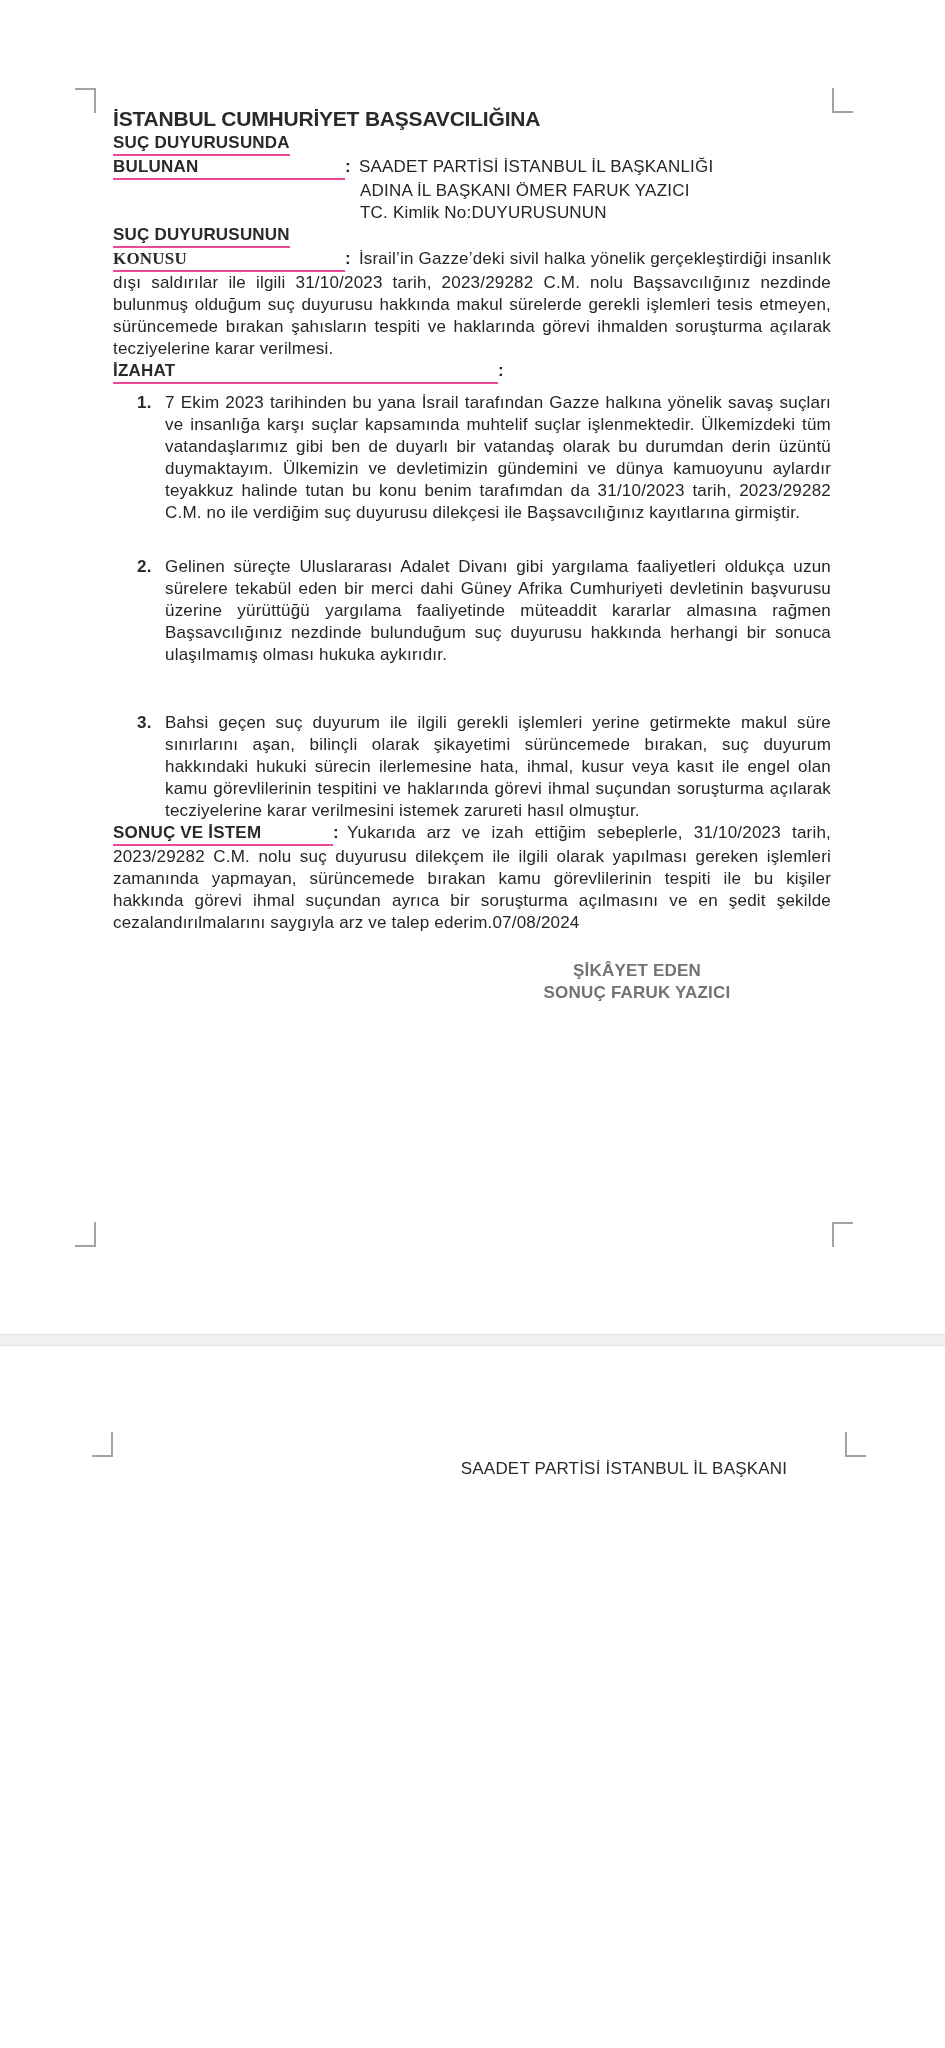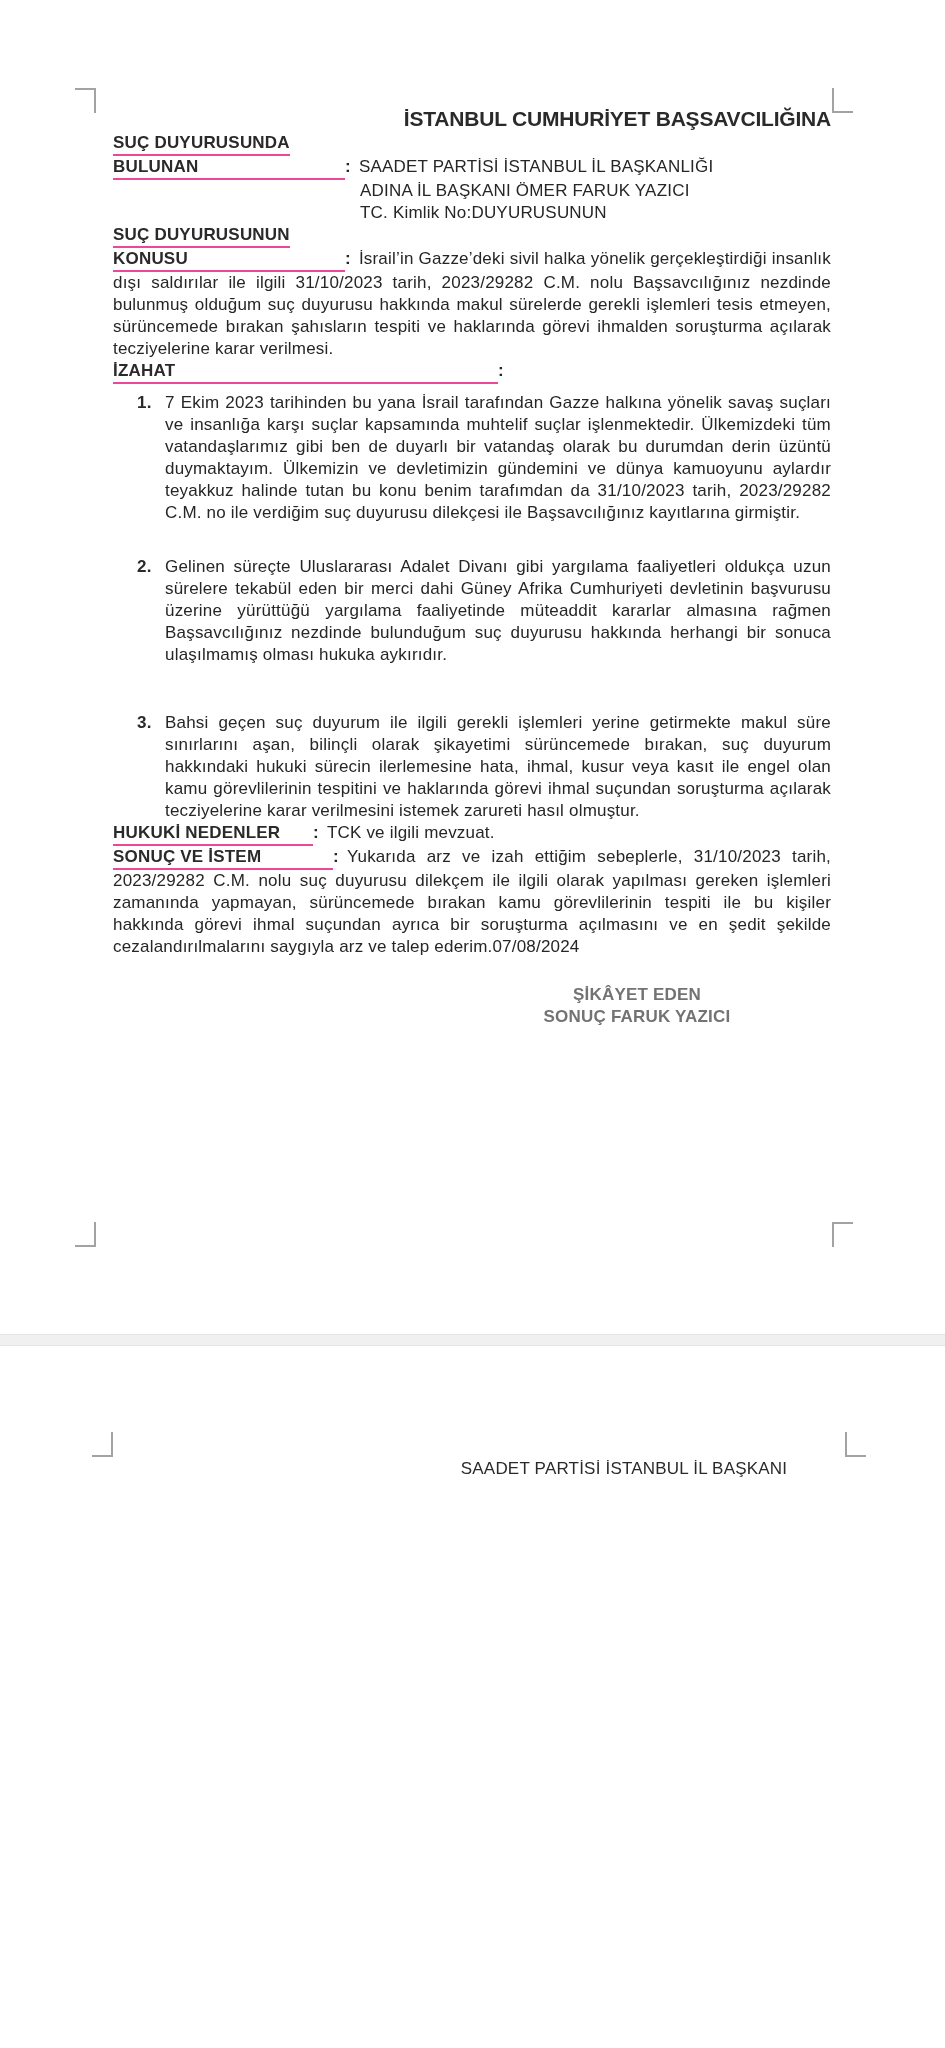--- a/index.html
+++ b/index.html
@@ -10,32 +10,32 @@
     -webkit-font-smoothing:antialiased;
   }
   .page{position:relative;width:945px;background:#ffffff;}
   .page1{height:1334px;overflow:hidden;}
   .page-sep{height:10px;background:#f0f0f0;border-top:1px solid #e3e3e3;border-bottom:1px solid #e3e3e3;}
   .page2{height:702px;overflow:hidden;}
 
   .content{padding:0 114px 0 113px;font-size:17px;line-height:22px;letter-spacing:.2px;}
 
   .doc-title{
-    margin:106px 0 0 0;text-align:right;
+    margin:106px 0 0 0;text-align:left;
     font-size:21px;line-height:26px;font-weight:700;letter-spacing:-.2px;color:#2a2a2a;
     white-space:nowrap;
   }
 
   p.para{margin:0;}
   .just{text-align:justify;text-justify:inter-word;}
 
   .lbl{font-weight:700;color:#2a2a2a;}
   .u{display:inline-block;border-bottom:2px solid #ec4899;padding-bottom:0;}
   .tab-bulunan{width:232px;}
-  .tab-konusu{width:232px;}
+  .tab-konusu{width:232px;font-family:Liberation Serif, serif;}
   .tab-izahat{width:385px;}
   .tab-hukuki{width:200px;}
   .tab-sonuc{width:220px;}
   .colon{font-weight:700;padding-right:8px;}
   .ind{display:inline-block;width:247px;}
 
   .blk-complainant{margin-top:42px;}
   .blk-izahat{margin-top:30px;}
 
   ol.izahat-list{list-style:none;margin:8px 0 0 0;padding:0;counter-reset:iz;}
@@ -98,23 +98,20 @@
     <p class="para blk-izahat">
       <span class="lbl u tab-izahat">İZAHAT</span><span class="colon">:</span>
     </p>
 
     <ol class="izahat-list">
       <li class="just">7 Ekim 2023 tarihinden bu yana İsrail tarafından Gazze halkına yönelik savaş suçları ve insanlığa karşı suçlar kapsamında muhtelif suçlar işlenmektedir. Ülkemizdeki tüm vatandaşlarımız gibi ben de duyarlı bir vatandaş olarak bu durumdan derin üzüntü duymaktayım. Ülkemizin ve devletimizin gündemini ve dünya kamuoyunu aylardır teyakkuz halinde tutan bu konu benim tarafımdan da 31/10/2023 tarih, 2023/29282 C.M. no ile verdiğim suç duyurusu dilekçesi ile Başsavcılığınız kayıtlarına girmiştir.</li>
       <li class="just gap-big">Gelinen süreçte Uluslararası Adalet Divanı gibi yargılama faaliyetleri oldukça uzun sürelere tekabül eden bir merci dahi Güney Afrika Cumhuriyeti devletinin başvurusu üzerine yürüttüğü yargılama faaliyetinde müteaddit kararlar almasına rağmen Başsavcılığınız nezdinde bulunduğum suç duyurusu hakkında herhangi bir sonuca ulaşılmamış olması hukuka aykırıdır.</li>
       <li class="just">Bahsi geçen suç duyurum ile ilgili gerekli işlemleri yerine getirmekte makul süre sınırlarını aşan, bilinçli olarak şikayetimi sürüncemede bırakan, suç duyurum hakkındaki hukuki sürecin ilerlemesine hata, ihmal, kusur veya kasıt ile engel olan kamu görevlilerinin tespitini ve haklarında görevi ihmal suçundan soruşturma açılarak tecziyelerine karar verilmesini istemek zarureti hasıl olmuştur.</li>
     </ol>
 
-    <p class="para blk-legal">
-      <span class="lbl u tab-hukuki">HUKUKİ NEDENLER</span><span class="colon">:</span><span>TCK ve ilgili mevzuat.</span>
-    </p>
 
     <p class="para just blk-conclusion">
       <span class="lbl u tab-sonuc">SONUÇ VE İSTEM</span><span class="colon">:</span><span>Yukarıda arz ve izah ettiğim sebeplerle, 31/10/2023 tarih, 2023/29282 C.M. nolu suç duyurusu dilekçem ile ilgili olarak yapılması gereken işlemleri zamanında yapmayan, sürüncemede bırakan kamu görevlilerinin tespiti ile bu kişiler hakkında görevi ihmal suçundan ayrıca bir soruşturma açılmasını ve en şedit şekilde cezalandırılmalarını saygıyla arz ve talep ederim.07/08/2024</span>
     </p>
 
     <div class="signature">
       <div>ŞİKÂYET EDEN</div>
       <div>SONUÇ FARUK YAZICI</div>
     </div>
 

